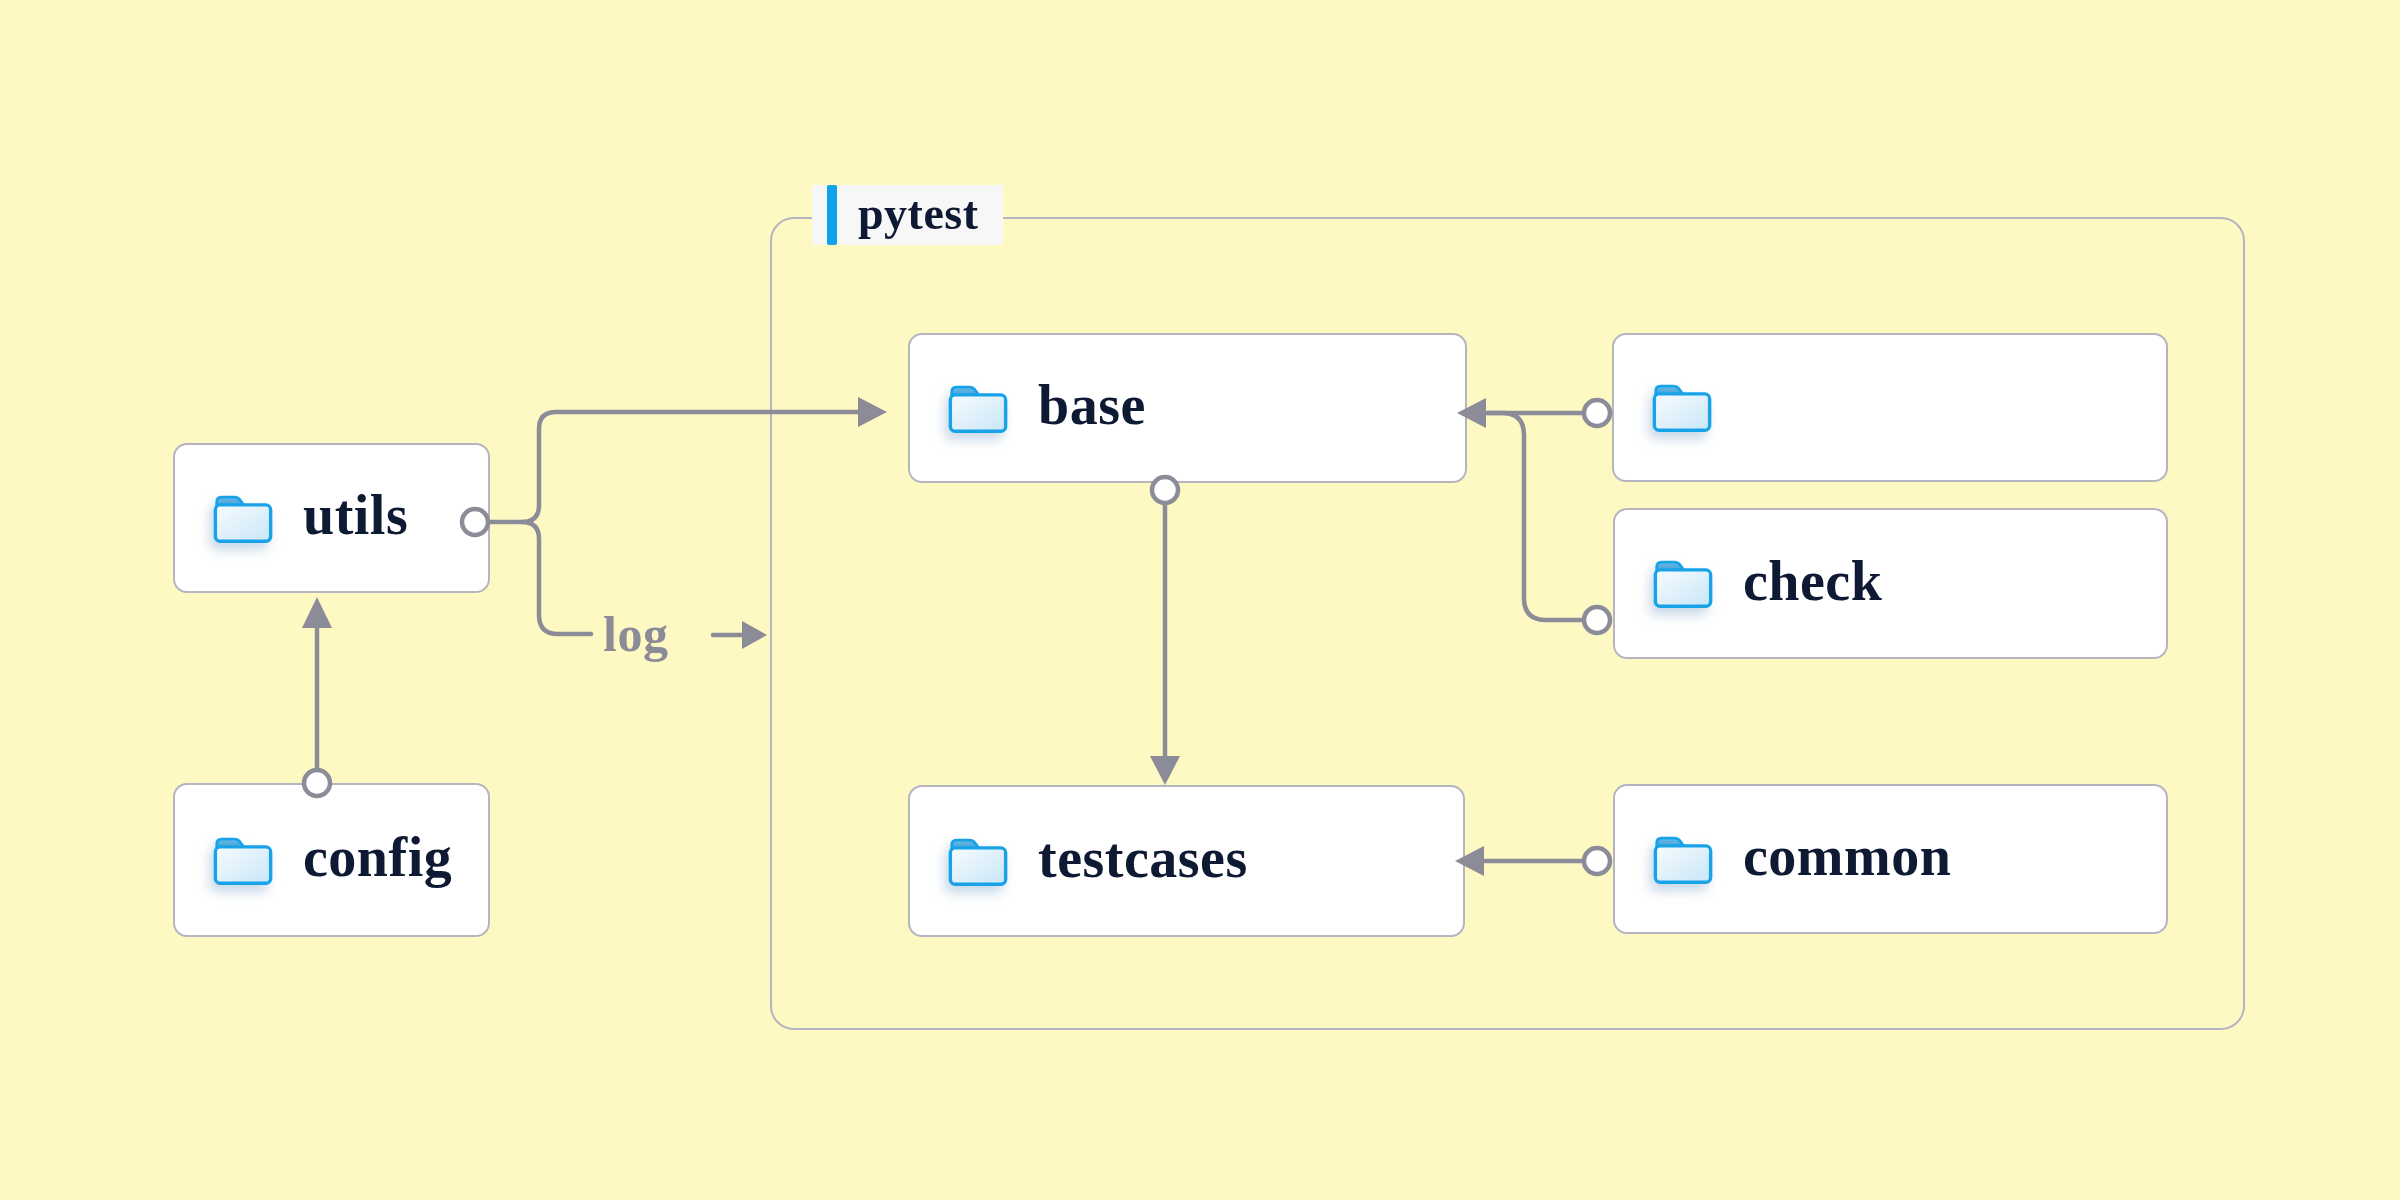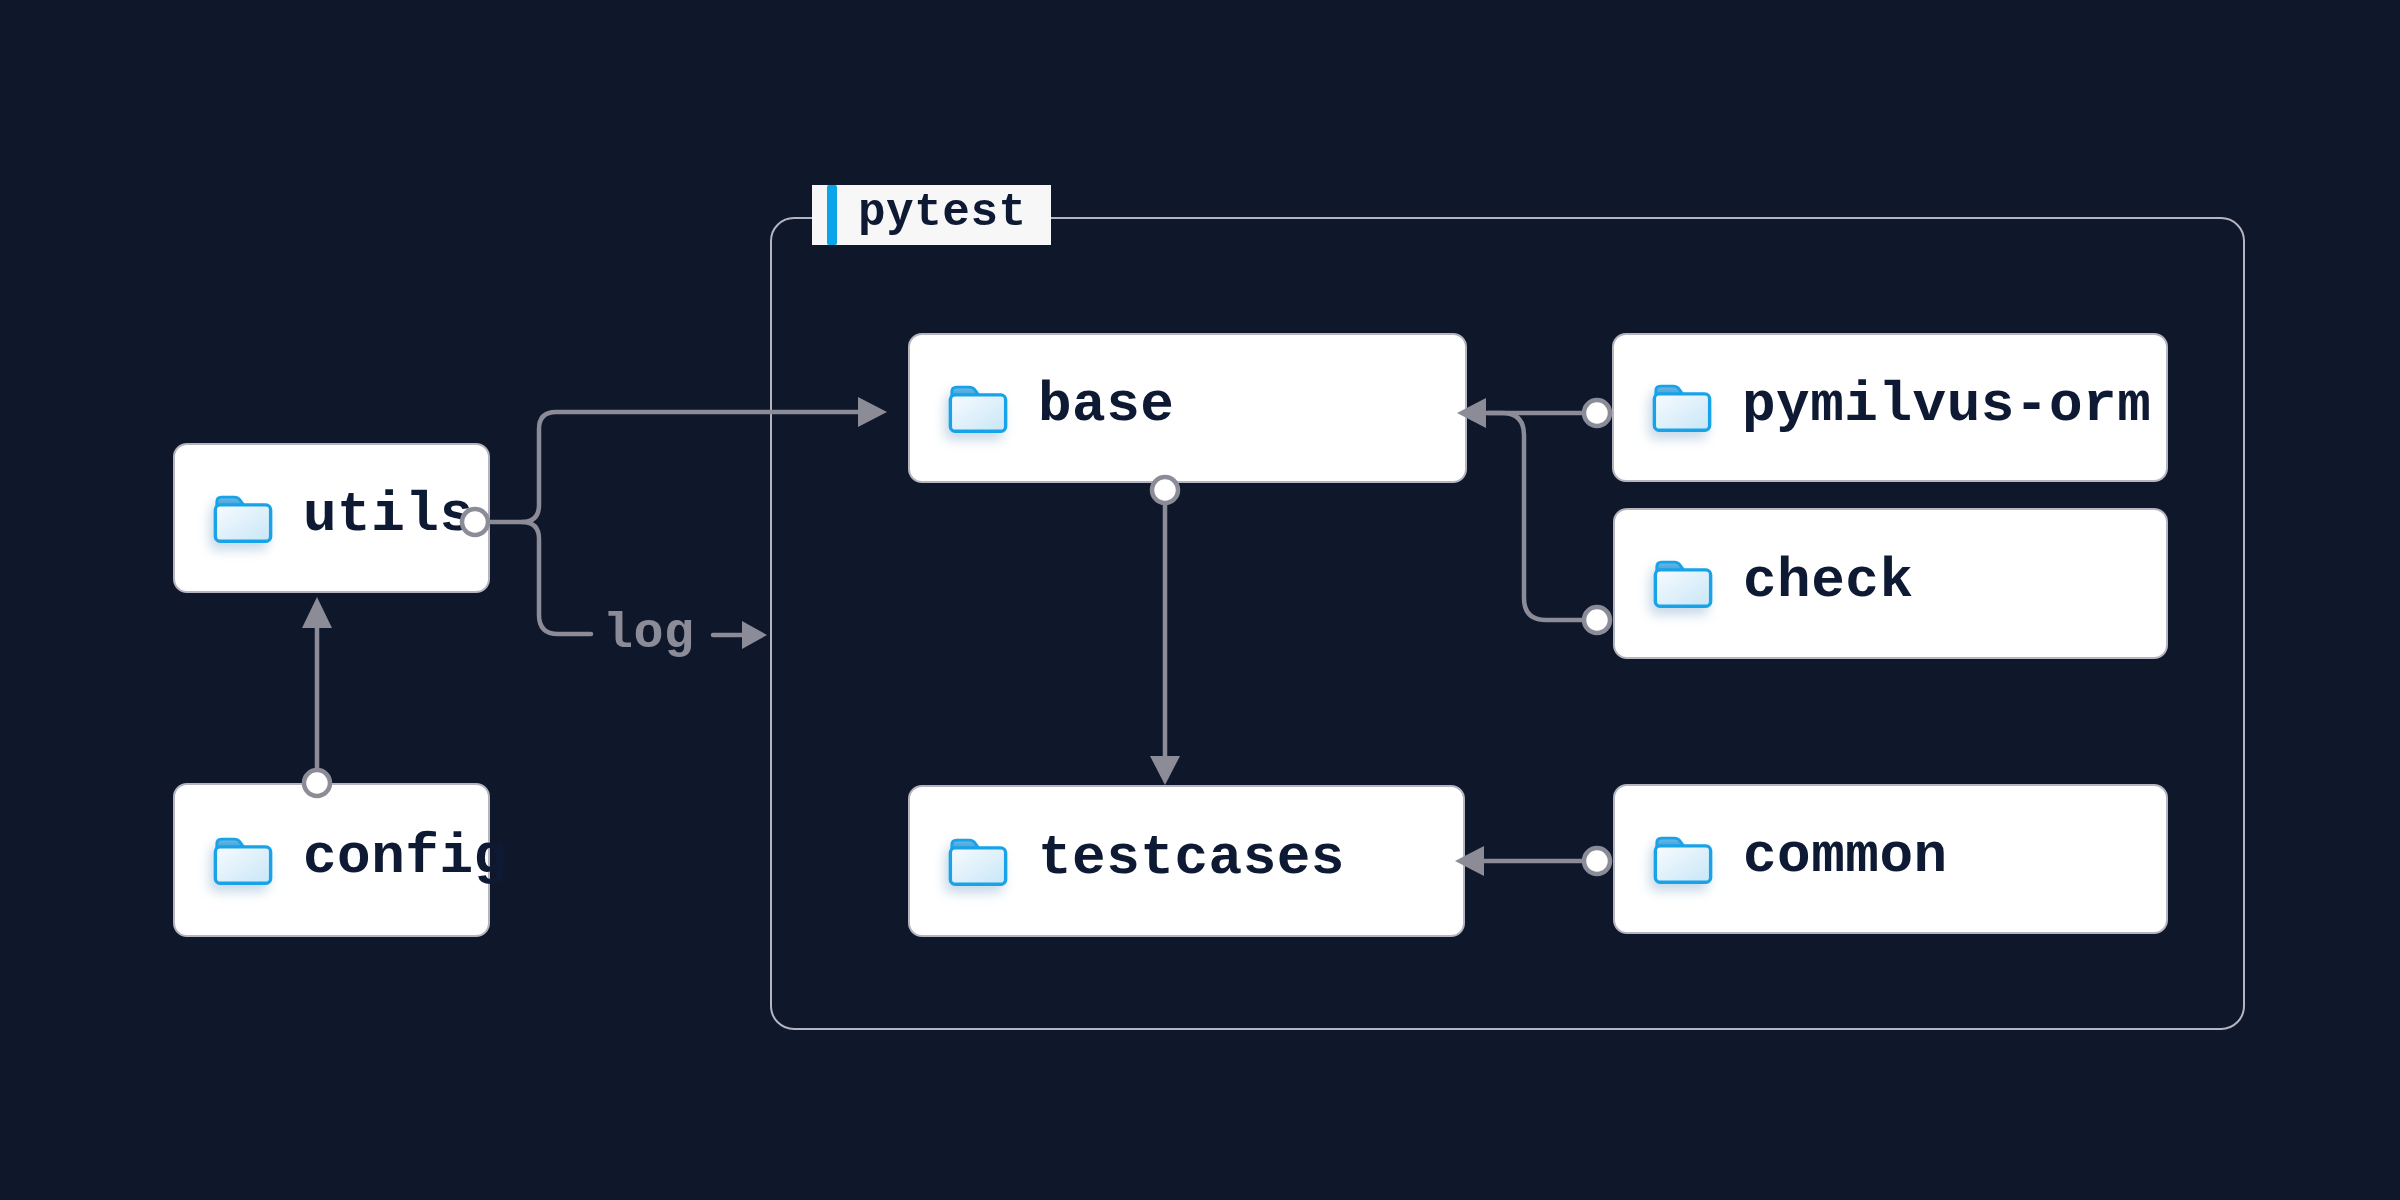--- a/index.html
+++ b/index.html
@@ -5,23 +5,23 @@
   html, body {
     margin: 0;
     padding: 0;
     width: 2400px;
     height: 1200px;
   }
   .stage {
     position: relative;
     width: 2400px;
     height: 1200px;
-    background: #0f172a;
+    background: #fef9c3;
     overflow: hidden;
-    font-family: Liberation Mono, monospace;
+    font-family: Liberation Serif, serif;
   }
   .group-box {
     position: absolute;
     left: 770px;
     top: 217px;
     width: 1475px;
     height: 813px;
     border: 2px solid #b5b5c1;
     border-radius: 24px;
     box-sizing: border-box;
@@ -187,21 +187,20 @@
               <stop offset="1" stop-color="#c8e6f7"></stop>
             </linearGradient>
             <linearGradient id="fgTab" x1="0" y1="0" x2="0" y2="1">
               <stop offset="0" stop-color="#6cb9e4"></stop>
               <stop offset="1" stop-color="#2f97d4"></stop>
             </linearGradient>
           </defs>
           <path d="M6 18 V10 Q6 5 11 5 H24 Q28 5 30 8 L35 15 Z" fill="url(#fgTab)" stroke="#18a3e9" stroke-width="3" stroke-linejoin="round"></path>
           <rect x="4.5" y="13" width="57" height="37.5" rx="5" fill="url(#fgBody)" stroke="#18a3e9" stroke-width="3.5"></rect>
         </svg></span>
-    <span class="nlabel">pymilvus-orm</span>
   </div>
 
   <div class="node" style="left:1598px; top:508px; width:555px; height:151px">
     <span class="folder"><svg width="64" height="53" viewBox="0 0 66 54" aria-hidden="true">
           <defs>
             <linearGradient id="fgBody" x1="0" y1="0" x2="1" y2="1">
               <stop offset="0" stop-color="#f7fbfe"></stop>
               <stop offset="1" stop-color="#c8e6f7"></stop>
             </linearGradient>
             <linearGradient id="fgTab" x1="0" y1="0" x2="0" y2="1">

